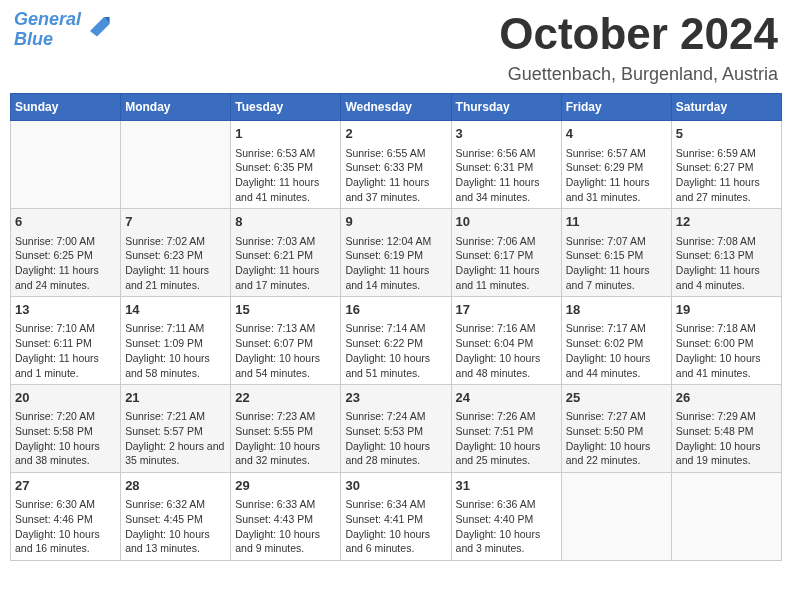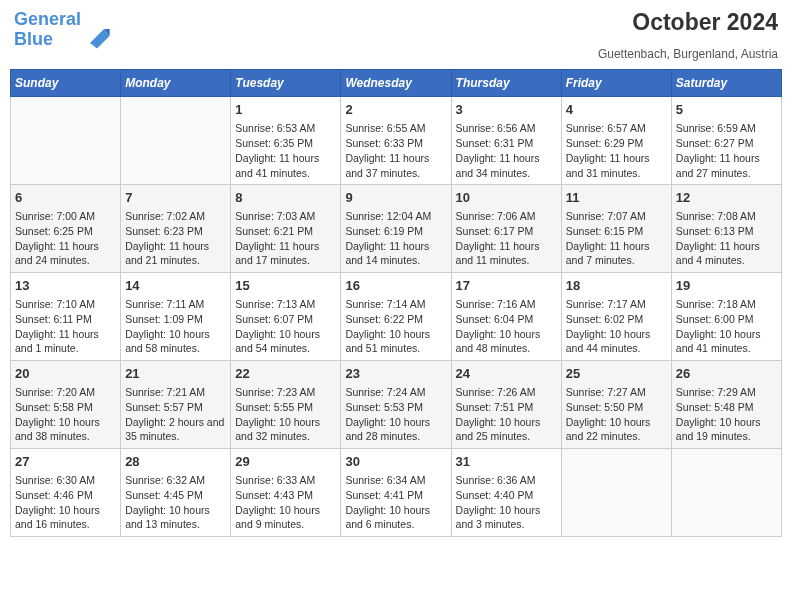--- a/index.html
+++ b/index.html
@@ -12,63 +12,63 @@
     }
     .header {
       display: flex;
       justify-content: space-between;
       align-items: flex-start;
       margin-bottom: 8px;
       padding: 0 4px;
     }
     .logo {
       display: flex;
-      align-items: flex-end;
+      align-items: flex-start;
       gap: 0;
+      font-style: italic;
     }
     .logo-text {
       font-size: 18px;
       font-weight: bold;
       color: #333;
       line-height: 1.1;
     }
     .logo-text span { color: #4a90d9; }
     .logo-icon {
       width: 28px;
       height: 28px;
       margin-left: 2px;
     }
     .title-block {
       text-align: right;
     }
     .month-title {
-      font-size: 23px;
+      font-size: 44px;
       font-weight: bold;
       color: #333;
       line-height: 1.1;
     }
     .subtitle {
-      font-size: 12px;
+      font-size: 18px;
       color: #555;
-      margin-top: 12px;
+      margin-top: 6px;
     }
     table {
       width: 100%;
       border-collapse: collapse;
       font-size: 11px;
     }
     thead th {
       background: #3a6cbf;
       color: #fff;
       padding: 6px 4px;
       text-align: left;
       font-size: 12px;
       font-weight: bold;
       border: 1px solid #2a5caf;
-      font-style: italic;
     }
     tbody td {
       border: 1px solid #ccc;
       vertical-align: top;
       padding: 4px 4px;
       min-height: 70px;
       width: 14.28%;
       color: #333;
       line-height: 1.4;
     }

